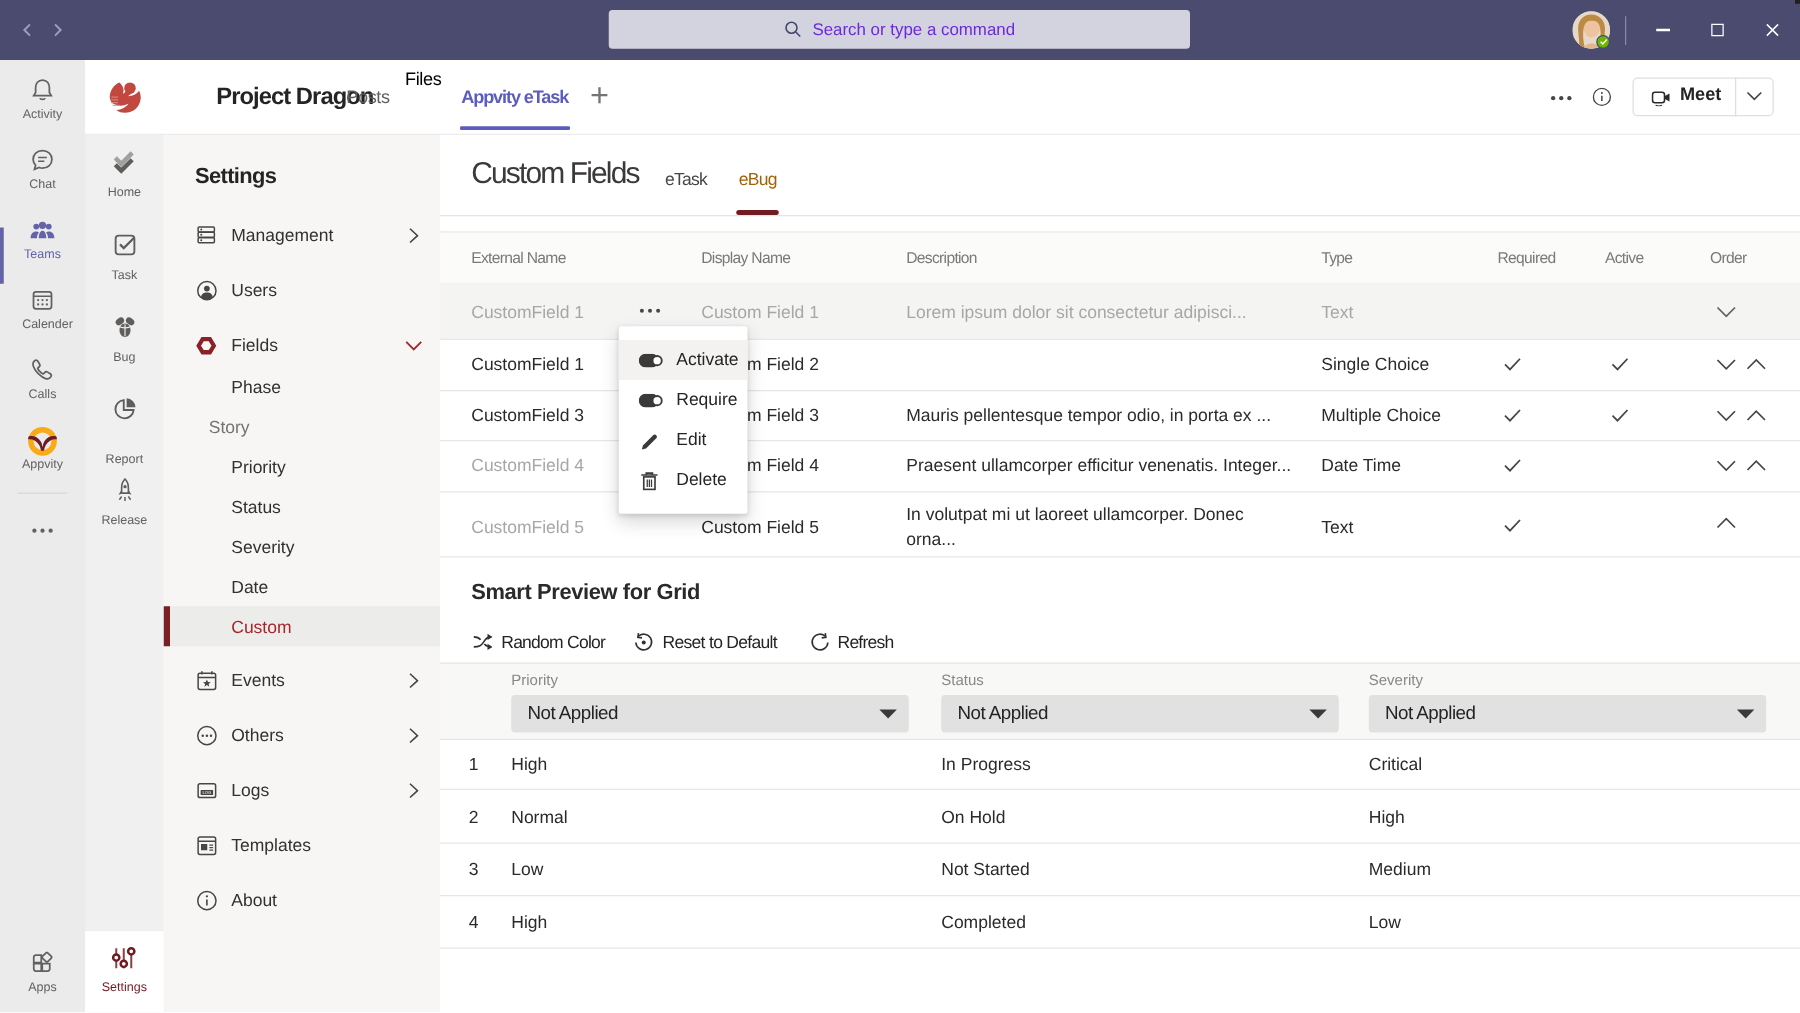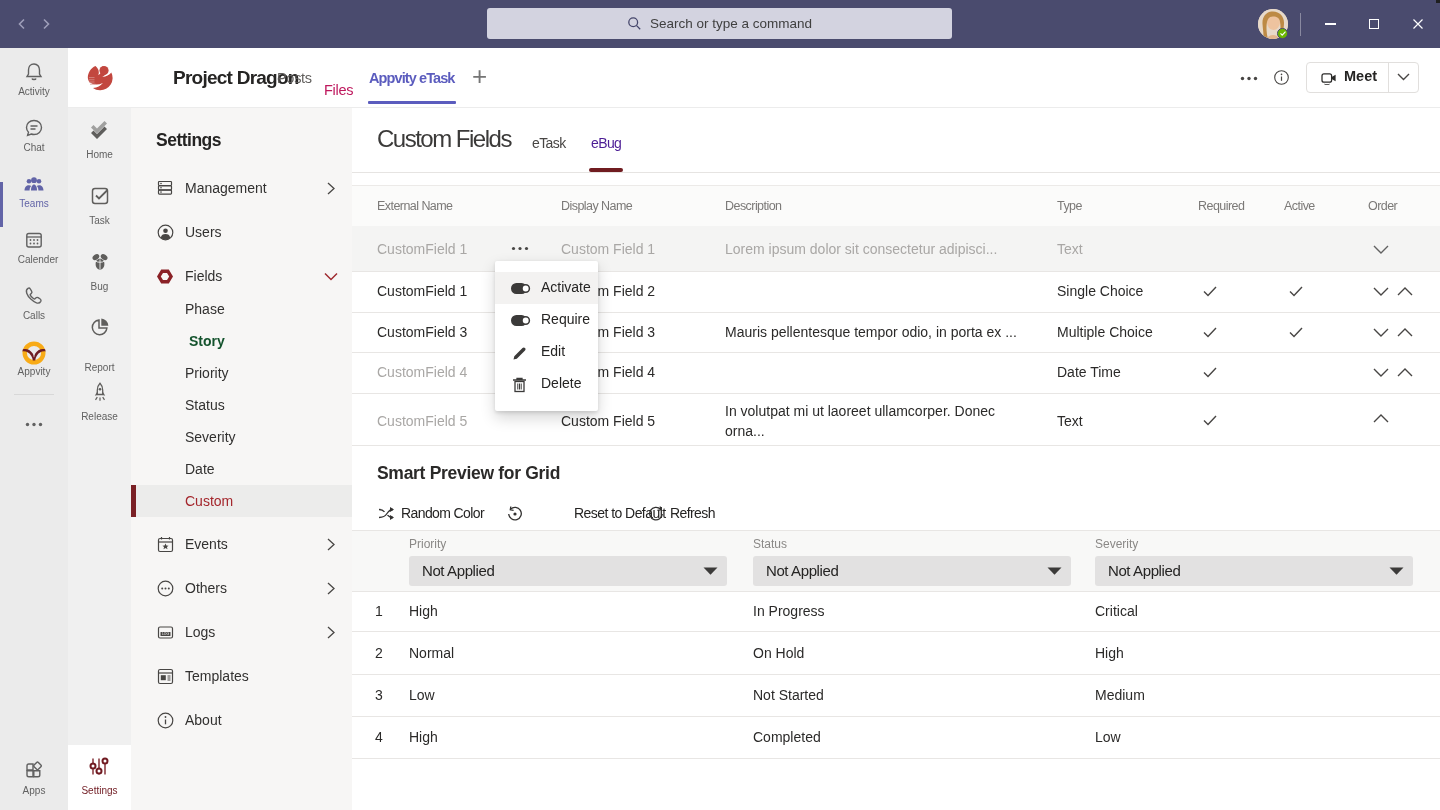--- a/index.html
+++ b/index.html
@@ -19,21 +19,21 @@
       <path d="M8 1.5 L3.5 6 L8 10.5" fill="none" stroke="#9e9eb9" stroke-width="1.6"></path>
     </svg>
   <svg class="abs" style="left:40px;top:18px;" width="12" height="12" viewBox="0 0 12 12">
       <path d="M4 1.5 L8.5 6 L4 10.5" fill="none" stroke="#9e9eb9" stroke-width="1.6"></path>
     </svg>
   <div class="abs" style="left:487px;top:8px;width:465px;height:31px;background:#d3d3e0;border-radius:3px;display:flex;align-items:center;justify-content:center;">
     <svg width="15" height="15" viewBox="0 0 15 15" style="margin-right:8px;">
         <circle cx="6.2" cy="6.2" r="4.4" fill="none" stroke="#45466b" stroke-width="1.3"></circle>
         <path d="M9.6 9.6 L13.2 13.2" stroke="#45466b" stroke-width="1.3"></path>
       </svg>
-    <span style="font-size:13.5px;color:#404040;">Search or type a command</span>
+    <span style="font-size:13.5px;color:#6d28d9;">Search or type a command</span>
   </div>
 
   <div class="abs" style="left:1258px;top:9px;width:30px;height:30px;border-radius:50%;background:#e5d6c6;overflow:hidden;">
     <svg width="30" height="30" viewBox="0 0 30 30">
       <rect width="30" height="30" fill="#e7d9c9"></rect>
       <ellipse cx="15.5" cy="13.5" rx="6.5" ry="7.5" fill="#eec39f"></ellipse>
       <path d="M15 2.5 C8 2.5 4 8 4.5 15 C5 22 6 26 5 30 L10 30 C8.5 24 8 18 9 13 C10 9 12 7.5 15 7.5 C19 7.5 21.5 9 22 13 C23 18 22.5 24 21 30 L25.5 30 C24.5 26 25.5 22 26 15 C26.5 8 22 2.5 15 2.5 Z" fill="#bd8a45"></path>
       <path d="M9 30 C10 24.5 20 24.5 21 30 Z" fill="#e3b68c"></path>
     </svg>
   </div>
@@ -184,21 +184,21 @@
 </div>
 
 <div class="abs" style="left:68px;top:48px;width:1372px;height:60px;background:#fff;border-bottom:1px solid #ececec;">
   <svg class="abs" style="left:19px;top:17px;" width="26" height="26" viewBox="0 0 26 26">
     <path d="M8.5 0.9 C11.5 3.4 12.6 6.6 11.3 10.2 C14.3 8.3 15.6 5.3 15.2 1.2 A 12.2 12.2 0 0 1 20.5 4.4 C20.3 7.5 18.6 10 15.3 12 C19.3 11.6 22.3 10.2 24.3 7.5 A 12.2 12.2 0 0 1 13 25.2 C10 25.2 8.3 24.6 6 23 C10.5 22.6 13.3 21.2 15.8 18 C10.8 20.3 6.3 20 2.2 17 A 12.2 12.2 0 0 1 0.8 13 C0.8 7.5 3.8 2.9 8.5 0.9 Z" fill="#c2473f"></path>
     <circle cx="17" cy="5.5" r="4.6" fill="#c2473f"></circle>
     <path d="M2 12.6 L7.5 12.6 M2 14.8 L7.5 14.8 M2 17 L7.5 17 M3 19.2 L8.5 19.2" stroke="#d8938e" stroke-width="1" opacity="0.8"></path>
   </svg>
   <div class="abs" style="left:65px;top:19px;font-size:19px;font-weight:bold;color:#252423;letter-spacing:-0.75px;margin-left:40px;">Project Dragon</div>
   <div class="abs" style="left:209px;top:22px;font-size:14.5px;color:#605e5c;letter-spacing:-0.3px;">Posts</div>
-  <div class="abs" style="left:256px;top:34px;font-size:14.5px;color:#be185d;letter-spacing:-0.3px;">Files</div>
+  <div class="abs" style="left:256px;top:8px;font-size:14.5px;color:#000000;letter-spacing:-0.3px;">Files</div>
   <div class="abs" style="left:301px;top:22px;font-size:14.5px;font-weight:bold;color:#5b5cbe;letter-spacing:-0.9px;">Appvity eTask</div>
   <div class="abs" style="left:300px;top:53px;width:88px;height:2.5px;background:#5b5cbe;border-radius:1px;"></div>
   <div class="abs" style="left:404px;top:13px;font-size:26px;font-weight:400;color:#757575;">+</div>
   <svg class="abs" style="left:1172px;top:28px;" width="18" height="5" viewBox="0 0 18 5">
       <g fill="#484644">
         <circle cx="2.5" cy="2.5" r="1.7"></circle>
         <circle cx="9" cy="2.5" r="1.7"></circle>
         <circle cx="15.5" cy="2.5" r="1.7"></circle>
       </g>
     </svg>
@@ -250,21 +250,21 @@
 
   <svg class="abs" style="left:25px;top:160px;" width="18" height="17" viewBox="0 0 18 17">
       <path d="M5.2 1.5 L12.8 1.5 L17 8.5 L12.8 15.5 L5.2 15.5 L1 8.5 Z M7 5 L11 5 L13.2 8.5 L11 12 L7 12 L4.8 8.5 Z" fill="#8a2126" fill-rule="evenodd"></path>
     </svg>
   <div class="abs t14" style="left:54px;top:158px;color:#323130;">Fields</div>
   <svg class="abs" style="left:193px;top:164px;" width="14" height="9" viewBox="0 0 14 9">
       <path d="M1 1.5 L7 7.5 L13 1.5" fill="none" stroke="#9f2b30" stroke-width="1.5"></path>
     </svg>
 
   <div class="abs t14" style="left:54px;top:191px;color:#323130;">Phase</div>
-  <div class="abs t14" style="left:58px;top:223px;color:#14532d;font-weight:bold;">Story</div>
+  <div class="abs t14" style="left:36px;top:223px;color:#737373;">Story</div>
   <div class="abs t14" style="left:54px;top:255px;color:#323130;">Priority</div>
   <div class="abs t14" style="left:54px;top:287px;color:#323130;">Status</div>
   <div class="abs t14" style="left:54px;top:319px;color:#323130;">Severity</div>
   <div class="abs t14" style="left:54px;top:351px;color:#323130;">Date</div>
 
   <div class="abs" style="left:0;top:377px;width:221px;height:32px;background:#ececeb;"></div>
   <div class="abs" style="left:0;top:377px;width:4.5px;height:32px;background:#7a2025;"></div>
   <div class="abs t14" style="left:54px;top:383px;color:#a4262c;">Custom</div>
 
   <svg class="abs" style="left:26px;top:428px;" width="17" height="17" viewBox="0 0 17 17">
@@ -314,21 +314,21 @@
       <path d="M8.5 7.5 L8.5 12.3" stroke="#484644" stroke-width="1.3"></path>
       <circle cx="8.5" cy="5" r="0.9" fill="#484644"></circle>
     </svg>
   <div class="abs t14" style="left:54px;top:602px;color:#323130;">About</div>
 </div>
 
 <div id="main" class="abs" style="left:352px;top:108px;width:1088px;height:702px;background:#fff;">
 
   <div class="abs" style="left:25px;top:17px;font-size:24px;color:#3b3a39;letter-spacing:-1.5px;">Custom Fields</div>
   <div class="abs" style="left:180px;top:25px;font-size:14px;color:#484644;line-height:20px;letter-spacing:-0.6px;">eTask</div>
-  <div class="abs" style="left:239px;top:25px;font-size:14px;color:#4c1d95;line-height:20px;letter-spacing:-0.6px;">eBug</div>
+  <div class="abs" style="left:239px;top:25px;font-size:14px;color:#a16207;line-height:20px;letter-spacing:-0.6px;">eBug</div>
   <div class="abs" style="left:237px;top:60px;width:34px;height:3.5px;background:#701c20;border-radius:2px;"></div>
   <div class="abs" style="left:0;top:64px;width:1088px;height:1px;background:#e6e4e2;"></div>
 
   <div class="abs" style="left:0;top:77px;width:1088px;height:41px;background:#fbfbfa;border-top:1px solid #eceae8;"></div>
   <div class="abs" style="left:25px;top:88px;font-size:12.5px;color:#7b7977;line-height:20px;letter-spacing:-0.55px;">External Name</div>
   <div class="abs" style="left:209px;top:88px;font-size:12.5px;color:#7b7977;line-height:20px;letter-spacing:-0.55px;">Display Name</div>
   <div class="abs" style="left:373px;top:88px;font-size:12.5px;color:#7b7977;line-height:20px;letter-spacing:-0.55px;">Description</div>
   <div class="abs" style="left:705px;top:88px;font-size:12.5px;color:#7b7977;line-height:20px;letter-spacing:-0.55px;">Type</div>
   <div class="abs" style="left:846px;top:88px;font-size:12.5px;color:#7b7977;line-height:20px;letter-spacing:-0.55px;">Required</div>
   <div class="abs" style="left:932px;top:88px;font-size:12.5px;color:#7b7977;line-height:20px;letter-spacing:-0.55px;">Active</div>
@@ -384,20 +384,21 @@
     </svg>
   <svg class="abs" style="left:1021px;top:220px;" width="16" height="9" viewBox="0 0 16 9">
       <path d="M1 1 L8 8 L15 1" fill="none" stroke="#484644" stroke-width="1.4"></path>
     </svg>
   <svg class="abs" style="left:1045px;top:220px;" width="16" height="9" viewBox="0 0 16 9">
       <path d="M1 8 L8 1 L15 8" fill="none" stroke="#484644" stroke-width="1.4"></path>
     </svg>
 
   <div class="abs t14 gray" style="left:25px;top:254px;">CustomField 4</div>
   <div class="abs t14" style="left:209px;top:254px;">Custom Field 4</div>
+  <div class="abs t14" style="left:373px;top:254px;">Praesent ullamcorper efficitur venenatis. Integer...</div>
   <div class="abs t14" style="left:705px;top:254px;">Date Time</div>
   <svg class="abs" style="left:851px;top:259px;" width="14" height="11" viewBox="0 0 14 11">
       <path d="M1 5.5 L5 9.5 L13 1" fill="none" stroke="#484644" stroke-width="1.4"></path>
     </svg>
   <svg class="abs" style="left:1021px;top:260px;" width="16" height="9" viewBox="0 0 16 9">
       <path d="M1 1 L8 8 L15 1" fill="none" stroke="#484644" stroke-width="1.4"></path>
     </svg>
   <svg class="abs" style="left:1045px;top:260px;" width="16" height="9" viewBox="0 0 16 9">
       <path d="M1 8 L8 1 L15 8" fill="none" stroke="#484644" stroke-width="1.4"></path>
     </svg>
@@ -445,21 +446,21 @@
         <path d="M12 1 L16 3.5 L12 6 Z"></path>
         <path d="M12 9 L16 11.5 L12 14 Z"></path>
       </g>
     </svg>
   <div class="abs t14" style="left:49px;top:395px;color:#252423;letter-spacing:-0.6px;">Random Color</div>
   <svg class="abs" style="left:155px;top:398px;" width="16" height="16" viewBox="0 0 16 16">
       <path d="M3.5 3.2 A6.3 6.3 0 1 1 1.7 8" fill="none" stroke="#323130" stroke-width="1.3"></path>
       <path d="M3.8 0.5 L3.3 3.8 L6.6 4.3" fill="none" stroke="#323130" stroke-width="1.3"></path>
       <circle cx="8" cy="8" r="1.6" fill="#323130"></circle>
     </svg>
-  <div class="abs t14" style="left:178px;top:395px;color:#252423;letter-spacing:-0.55px;margin-left:44px;">Reset to Default</div>
+  <div class="abs t14" style="left:178px;top:395px;color:#252423;letter-spacing:-0.55px;">Reset to Default</div>
   <svg class="abs" style="left:296px;top:398px;" width="16" height="16" viewBox="0 0 16 16">
       <path d="M12.5 3.2 A6.3 6.3 0 1 0 14.3 8" fill="none" stroke="#323130" stroke-width="1.3"></path>
       <path d="M12.2 0.5 L12.7 3.8 L9.4 4.3" fill="none" stroke="#323130" stroke-width="1.3"></path>
     </svg>
   <div class="abs t14" style="left:318px;top:395px;color:#252423;letter-spacing:-0.6px;">Refresh</div>
 
   <div class="abs" style="left:0;top:421.5px;width:1088px;height:61px;background:#f8f8f7;border-top:1px solid #e8e6e4;"></div>
   <div class="abs" style="left:57px;top:425.5px;font-size:12px;color:#8a8886;line-height:20px;">Priority</div>
   <div class="abs" style="left:401px;top:425.5px;font-size:12px;color:#8a8886;line-height:20px;">Status</div>
   <div class="abs" style="left:743px;top:425.5px;font-size:12px;color:#8a8886;line-height:20px;">Severity</div>

